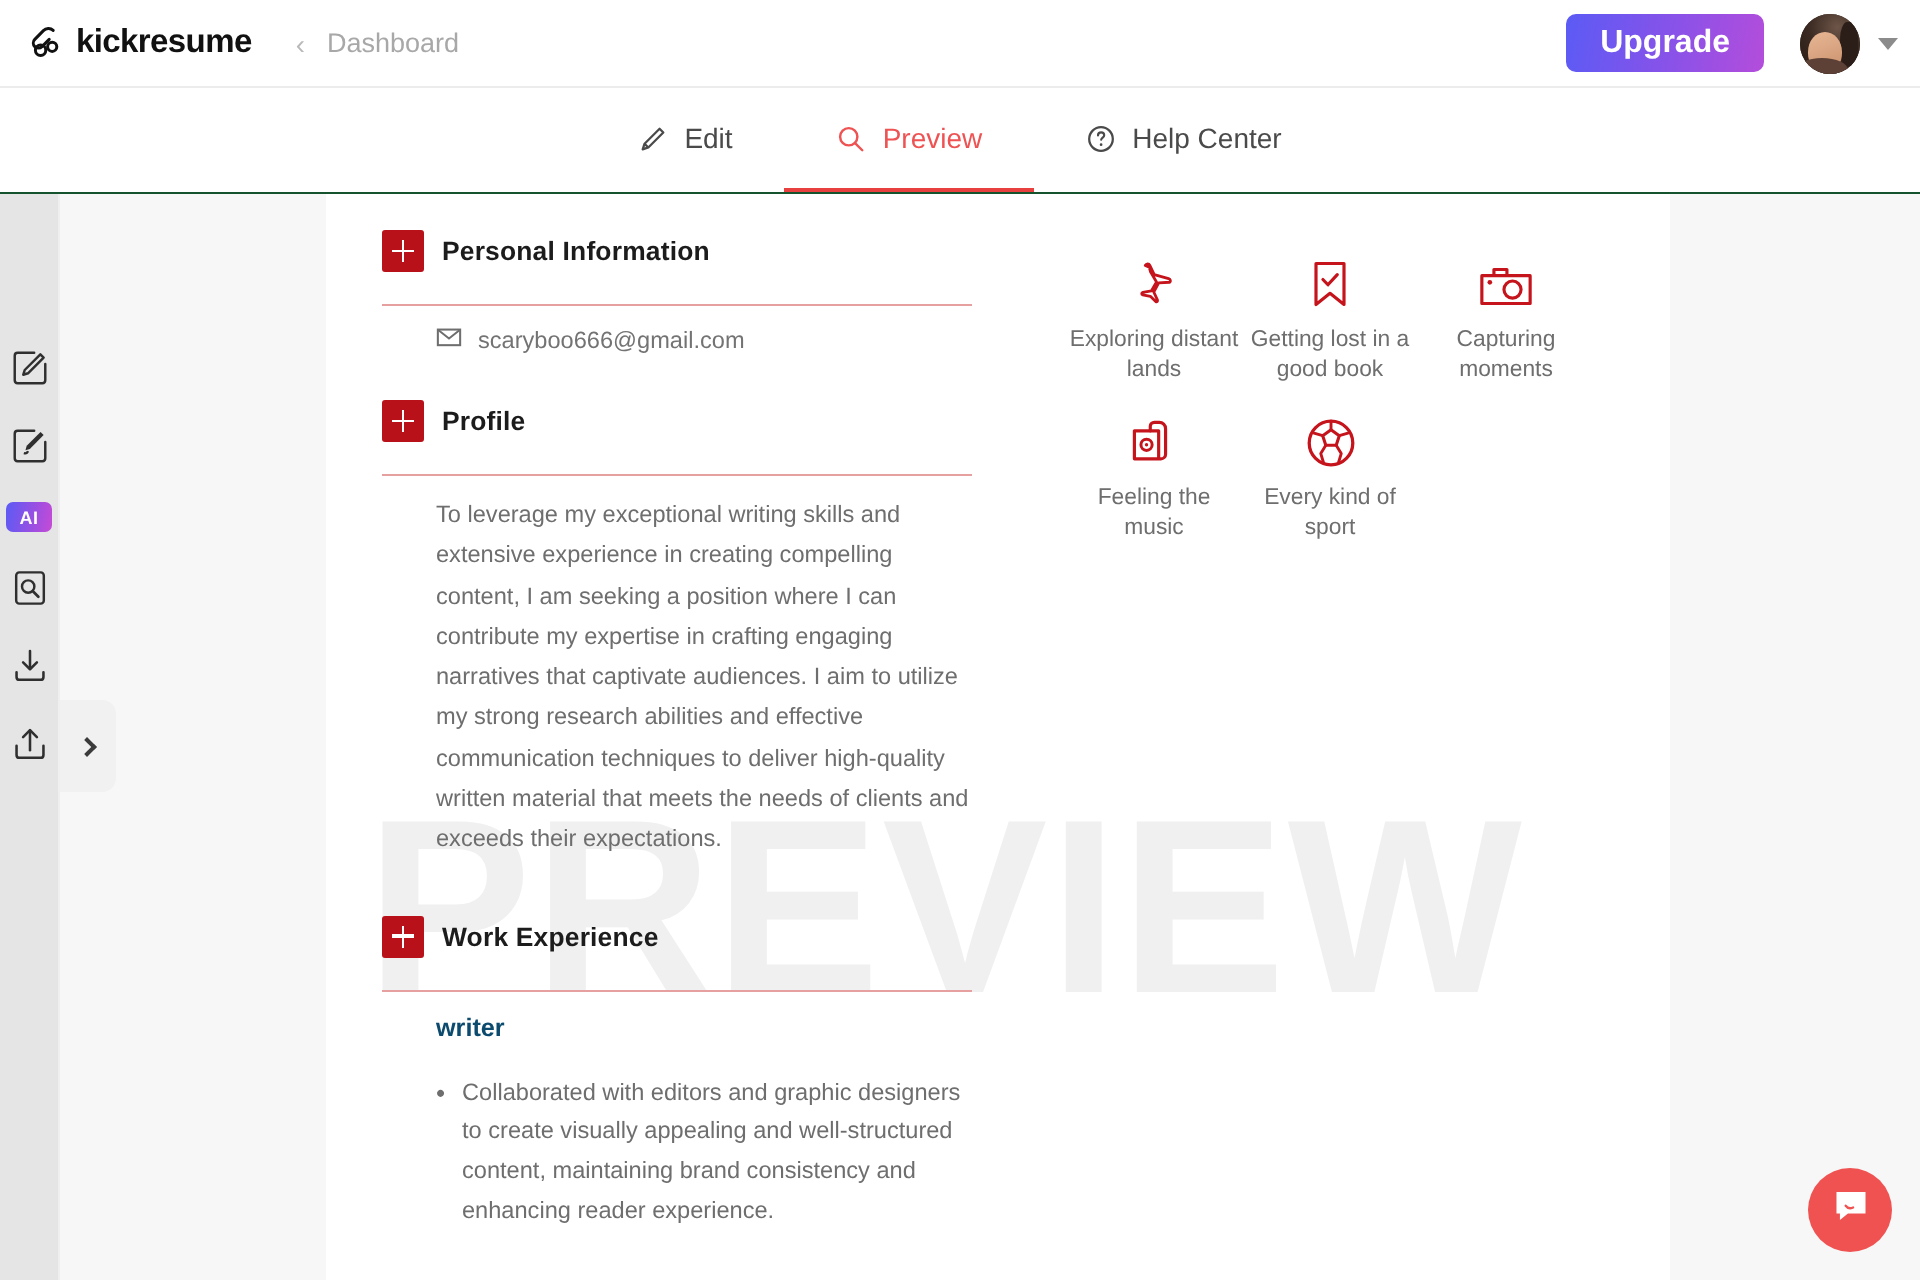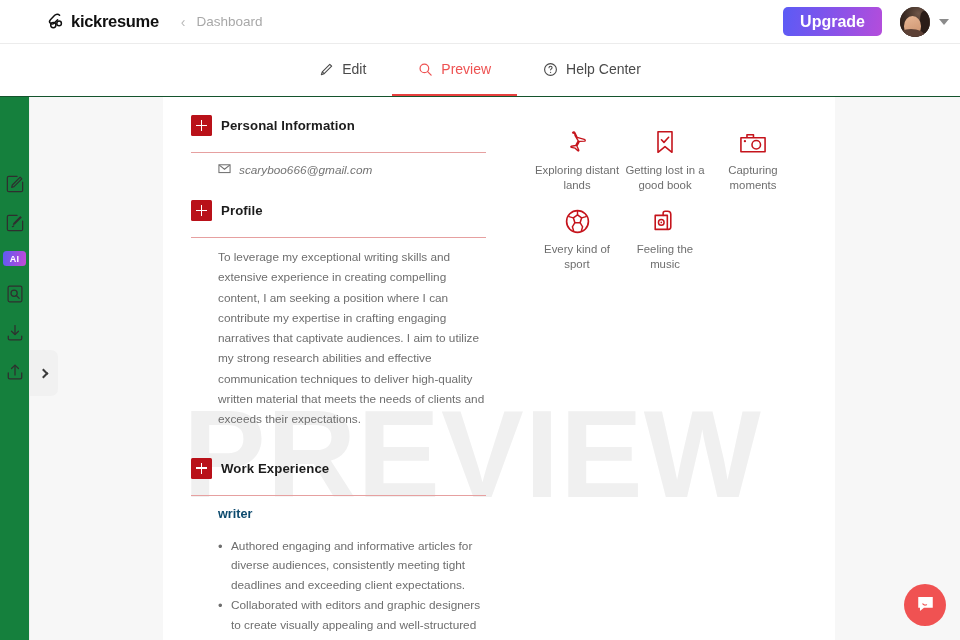--- a/index.html
+++ b/index.html
@@ -8,21 +8,21 @@
     font-family: "Liberation Sans", sans-serif;
     background: #ffffff;
     overflow: hidden;
   }
   #app { position: relative; width: 960px; height: 640px; }
 
   
   .topbar {
     position: absolute; left: 0; top: 0; width: 960px; height: 44px;
     background: #fff; border-bottom: 1px solid #ececec;
-    display: flex; align-items: center; padding-left: 33px;
+    display: flex; align-items: center;
   }
   .brand { display: flex; align-items: center; margin-left: 14px; }
   .brand-logo { width: 19px; height: 19px; margin-right: 5px; }
   .brand-name {
     font-size: 16.5px; font-weight: bold; color: #111; letter-spacing: -0.3px;
   }
   .crumb-sep {
     margin-left: 22px; font-size: 14px; color: #b9b9b9; line-height: 1;
   }
   .crumb-text {
@@ -77,21 +77,21 @@
     height: 52px; padding: 0 26px; cursor: pointer;
     font-size: 14px; color: #4a4a4a;
     border-bottom: 2px solid transparent;
   }
   .tab.active { color: #ee5252; border-bottom-color: #e8403f; }
   .tab svg { display: block; }
 
   
   .rail {
     position: absolute; left: 0; top: 97px; width: 30px; height: 543px;
-    background: #15803d; border-right: 1px solid #efefef;
+    background: #e5e5e5; border-right: 1px solid #efefef;
     display: flex; flex-direction: column; align-items: center;
     padding-top: 76px; gap: 17px;
   }
   .rail-icon {
     width: 22px; height: 22px; display: flex; align-items: center;
     justify-content: center; cursor: pointer;
   }
   .ai-badge {
     width: 23px; height: 15px; border-radius: 3.5px;
     background: linear-gradient(100deg, #5b5bf5 0%, #9a4fe2 60%, #c64bd6 100%);
@@ -152,21 +152,21 @@
   .plus-btn::before { left: 5px; top: 9.8px; width: 11px; height: 1.6px; }
   .plus-btn::after  { top: 5px; left: 9.7px; height: 11px; width: 1.6px; }
   .sec-title {
     font-size: 13.2px; font-weight: bold; color: #1c1c1c;
     margin-left: 9px; align-self: center; letter-spacing: 0.1px;
   }
   .sec-body { padding-left: 27px; padding-top: 9px; }
 
   .contact-row {
     display: flex; align-items: center; gap: 8px;
-    font-size: 11.8px; color: #737373; font-style: italic;
+    font-size: 11.8px; color: #737373;
   }
   .contact-row svg { flex: 0 0 auto; }
 
   .profile-text {
     font-size: 11.8px; line-height: 1.72; color: #6e6e6e;
     text-align: left;
   }
   .job-title {
     font-size: 12.6px; font-weight: bold; color: #0c4a6e; margin-bottom: 16px;
   }
@@ -347,21 +347,20 @@
           </div>
 
           <div class="sec" style="margin-top:28px;">
             <div class="sec-head">
               <span class="plus-btn"></span>
               <span class="sec-title">Work Experience</span>
             </div>
             <div class="sec-body" style="padding-top:11px;">
               <div class="job-title">writer</div>
               <ul class="bullets">
-                <li>Authored engaging and informative articles for diverse audiences, consistently meeting tight deadlines and exceeding client expectations.</li>
                 <li>Collaborated with editors and graphic designers to create visually appealing and well-structured content, maintaining brand consistency and enhancing reader experience.</li>
 
               </ul>
             </div>
           </div>
 
         </div>
 
         <div class="col-right">
 
@@ -395,39 +394,39 @@
                     <path d="M9.5 9.5V6.2h7v3.3" fill="none" stroke="#c5141c" stroke-width="1.7" stroke-linejoin="round"></path>
                     <circle cx="19.5" cy="17" r="4.6" fill="none" stroke="#c5141c" stroke-width="1.7"></circle>
                     <circle cx="7.3" cy="13.1" r="1.25" fill="#c5141c"></circle>
                   </svg>
                 </span>
                 <span class="hobby-label">Capturing moments</span>
               </div>
 
               <div class="hobby">
                 <span class="hobby-ico">
-                  <svg width="27" height="27" viewBox="0 0 28 28">
-                    <circle cx="14" cy="14" r="11.3" fill="none" stroke="#c5141c" stroke-width="1.7"></circle>
-                    <path d="M14 7.1l4.3 3.1-1.6 5h-5.4l-1.6-5z" fill="none" stroke="#c5141c" stroke-width="1.6" stroke-linejoin="round"></path>
-                    <path d="M14 2.7v4.4M9.7 10.2L5.2 8.9M18.3 10.2l4.5-1.3M11.3 15.2l-2.6 4.3M16.7 15.2l2.6 4.3M8.7 19.5l1.4 4.6M19.3 19.5l-1.4 4.6" fill="none" stroke="#c5141c" stroke-width="1.5" stroke-linecap="round"></path>
-                  </svg>
-                </span>
-                <span class="hobby-label">Every kind of sport</span>
-              </div>
-
-              <div class="hobby">
-                <span class="hobby-ico">
                   <svg width="28" height="28" viewBox="0 0 30 30">
                     <rect x="4.5" y="9" width="13" height="15" fill="none" stroke="#c5141c" stroke-width="1.7" stroke-linejoin="round"></rect>
                     <circle cx="11" cy="16.5" r="3" fill="none" stroke="#c5141c" stroke-width="1.6"></circle>
                     <circle cx="11" cy="16.5" r="0.9" fill="#c5141c"></circle>
                     <path d="M13 9V6.6c0-1.2 1-2.1 2.2-2.1h2.6c1.9 0 3.4 1.5 3.4 3.4v13.6c0 1.4-1.1 2.5-2.5 2.5h-.6" fill="none" stroke="#c5141c" stroke-width="1.7" stroke-linecap="round"></path>
                   </svg>
                 </span>
                 <span class="hobby-label">Feeling the music</span>
+              </div>
+
+              <div class="hobby">
+                <span class="hobby-ico">
+                  <svg width="27" height="27" viewBox="0 0 28 28">
+                    <circle cx="14" cy="14" r="11.3" fill="none" stroke="#c5141c" stroke-width="1.7"></circle>
+                    <path d="M14 7.1l4.3 3.1-1.6 5h-5.4l-1.6-5z" fill="none" stroke="#c5141c" stroke-width="1.6" stroke-linejoin="round"></path>
+                    <path d="M14 2.7v4.4M9.7 10.2L5.2 8.9M18.3 10.2l4.5-1.3M11.3 15.2l-2.6 4.3M16.7 15.2l2.6 4.3M8.7 19.5l1.4 4.6M19.3 19.5l-1.4 4.6" fill="none" stroke="#c5141c" stroke-width="1.5" stroke-linecap="round"></path>
+                  </svg>
+                </span>
+                <span class="hobby-label">Every kind of sport</span>
               </div>
 
             </div>
           </div>
 
         </div>
       </div>
     </div>
 
     <div class="chat-fab">

